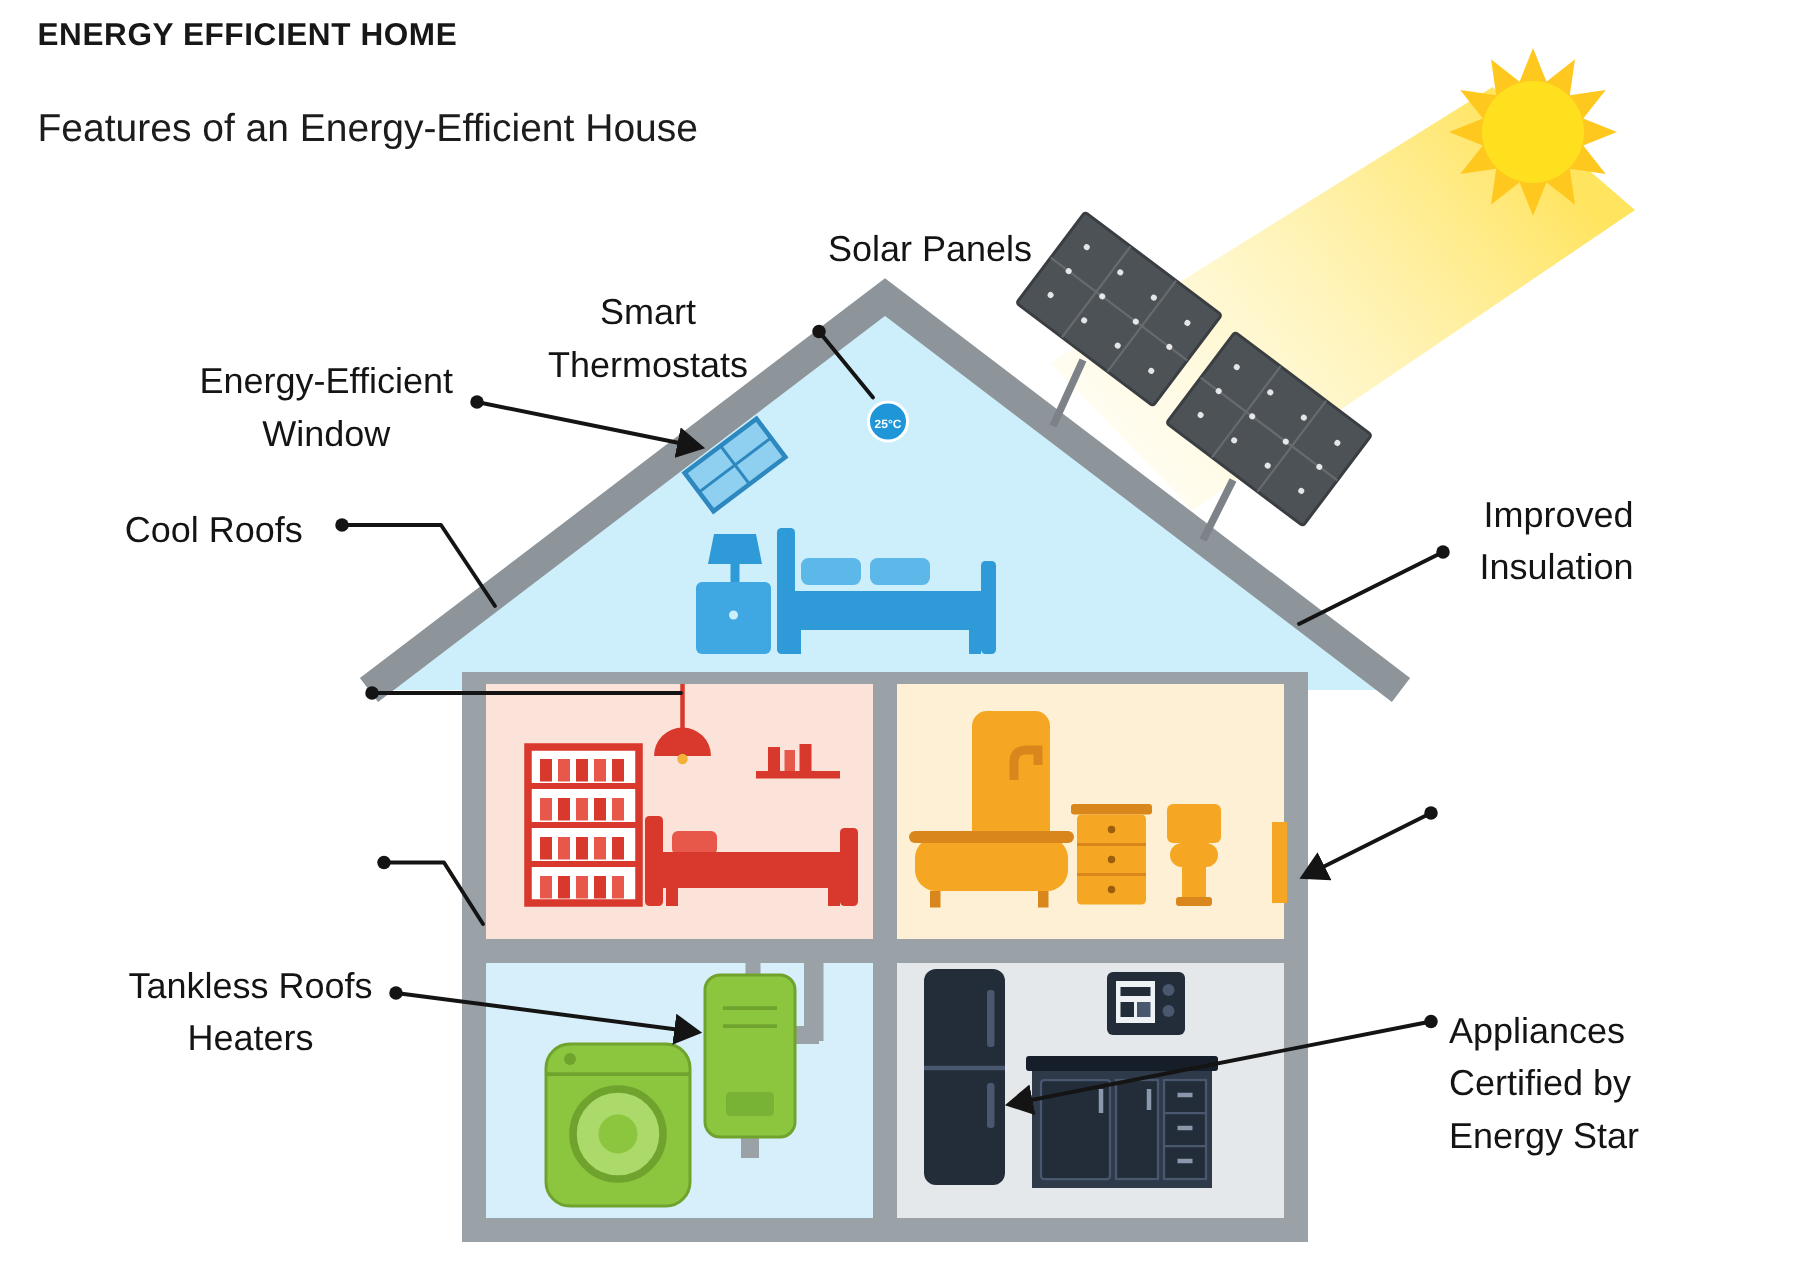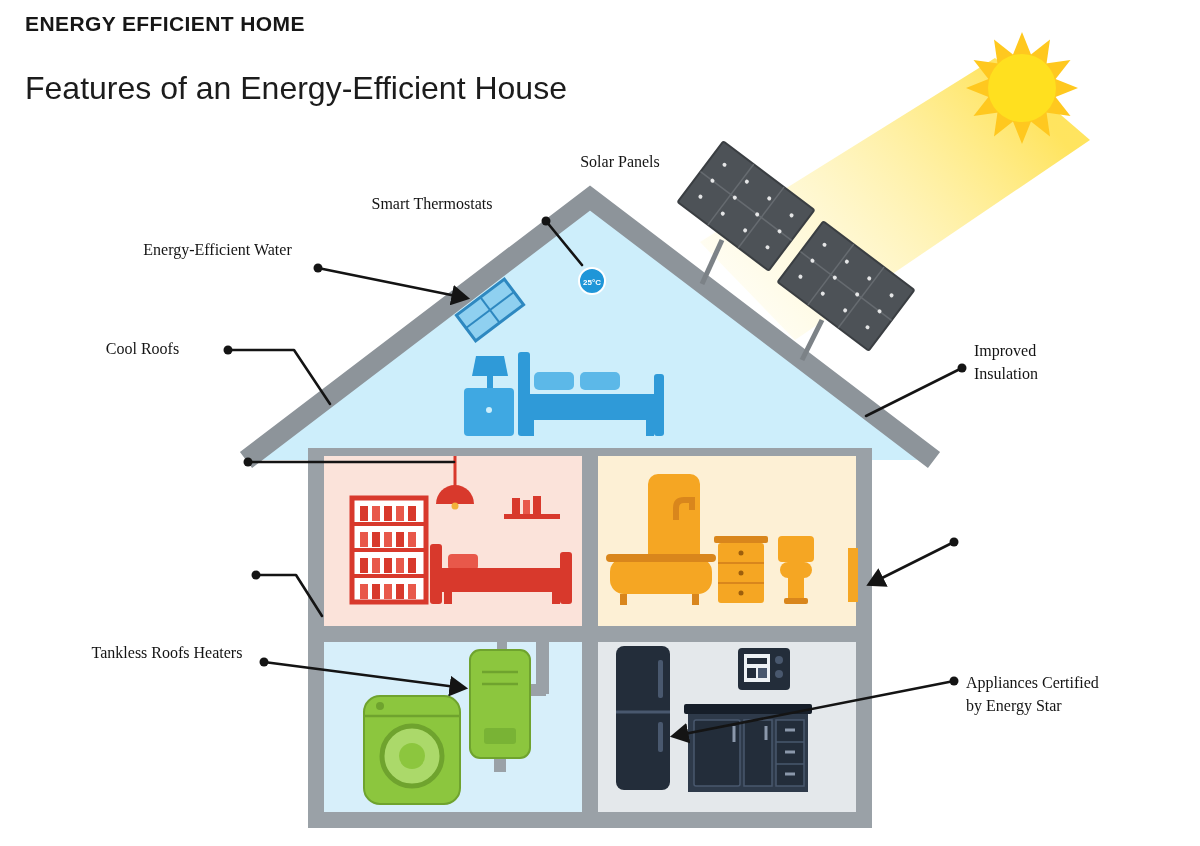--- a/index.html
+++ b/index.html
@@ -6,32 +6,32 @@
   .stage{
     position:relative;width:1200px;height:846px;background:#ffffff;
     overflow:hidden;font-family:"Liberation Sans",sans-serif;color:#141414;
   }
   .art{position:absolute;left:0;top:0;}
   .title{
     position:absolute;left:25px;top:12px;font-size:21px;font-weight:700;
     letter-spacing:.4px;color:#171717;
   }
   .subtitle{
-    position:absolute;left:25px;top:70px;font-size:32px;font-weight:400;color:#1c1c1c;
+    position:absolute;left:25px;top:70px;font-size:26px;font-weight:400;color:#1c1c1c;
   }
   .label{
-    position:absolute;font-size:16px;line-height:1.45;color:#141414;font-family:Liberation Serif, serif;
+    position:absolute;font-size:24px;line-height:1.45;color:#141414;
   }
   .label.center{text-align:center;}
   
   .lb-solar{left:540px;top:150px;width:160px;}
   .lb-smart{left:332px;top:192px;width:200px;}
   .lb-window{left:125px;top:238px;width:185px;}
   .lb-coolroofs{left:70px;top:337px;width:145px;}
-  .lb-insulation{left:974px;top:339px;width:115px;}
+  .lb-insulation{left:974px;top:327px;width:115px;text-align:right;}
   .lb-lighting{left:65px;top:447px;width:175px;}
   .lb-eco{left:55px;top:533px;width:155px;}
   .lb-tankless{left:78px;top:641px;width:178px;}
   .lb-airsealing{left:962px;top:515px;width:190px;}
   .lb-appliances{left:966px;top:639px;width:135px;margin-top:32px;}
 </style>
 </head>
 <body>
 
 <div class="stage">
@@ -303,19 +303,19 @@
       <circle cx="954" cy="542" r="4.5"></circle>
       <circle cx="954" cy="681" r="4.5"></circle>
     </g>
   </svg>
 
   <div class="title">ENERGY EFFICIENT HOME</div>
   <div class="subtitle">Features of an Energy-Efficient House</div>
 
   <div class="label center lb-solar">Solar Panels</div>
   <div class="label center lb-smart">Smart Thermostats</div>
-  <div class="label center lb-window">Energy-Efficient Water</div>
+  <div class="label center lb-window">Energy-Efficient Window</div>
   <div class="label center lb-coolroofs">Cool Roofs</div>
   <div class="label lb-insulation">Improved Insulation</div>
   <div class="label center lb-tankless">Tankless Roofs Heaters</div>
   <div class="label lb-appliances">Appliances Certified by Energy Star</div>
 
 </div>
 
 </body></html>

